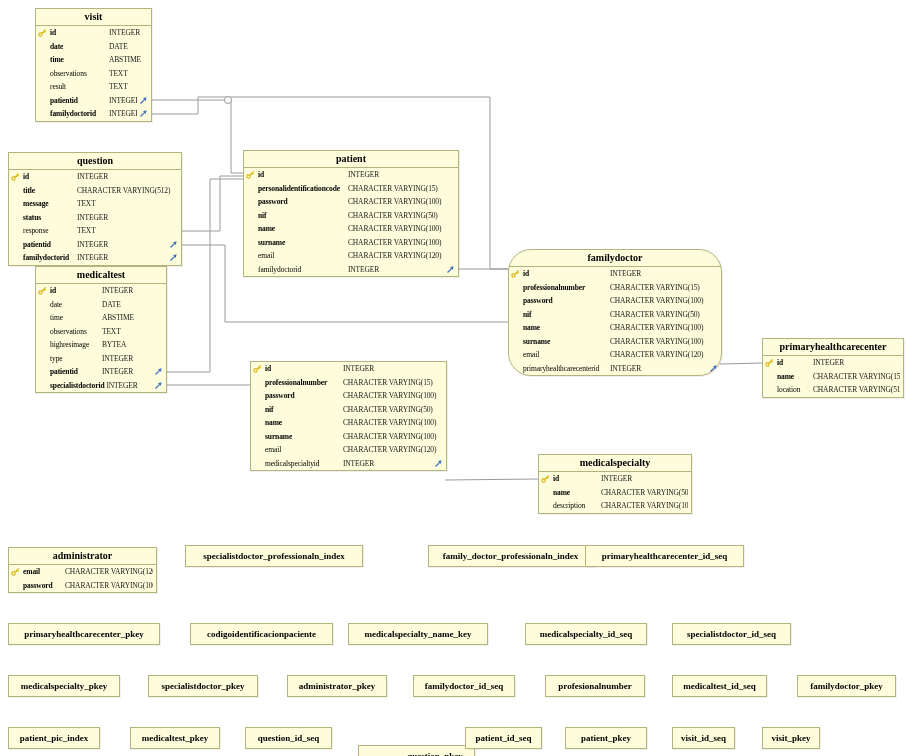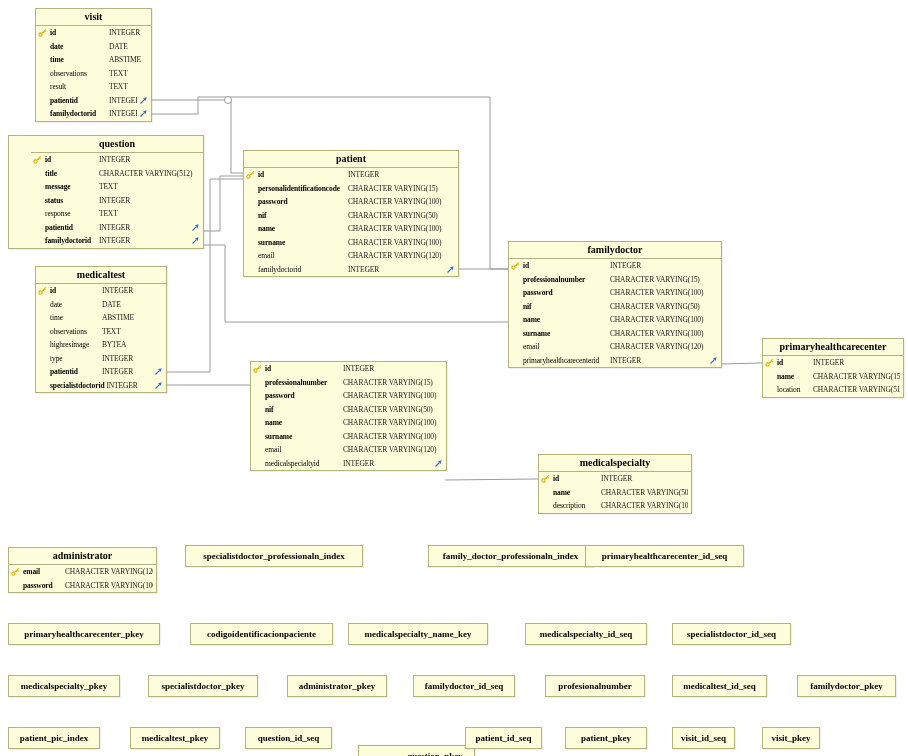--- a/index.html
+++ b/index.html
@@ -96,21 +96,21 @@
           <span class="col-name bold" style="min-width: 57px;">familydoctorid</span>
           <span class="col-type">INTEGER</span>
           <span class="fk-cell">
             <svg viewBox="0 0 12 12" width="9" height="9">
               <path d="M2 10 L7.6 4.4" stroke="var(--fk-icon)" stroke-width="1.6" fill="none"></path>
               <path d="M10.2 1.8 L5.4 3.1 L8.9 6.6 Z" fill="var(--fk-icon)"></path>
             </svg>
           </span>
         </div>
       </div>
-      <div class="entity" style="left: 8px; top: 135px; width: 172px; padding-left: 22px;">
+      <div class="entity" style="left: 8px; top: 152px; width: 172px;">
         <div class="entity-title">question</div>
         <div class="col-row">
           <span class="icon-cell">
             <svg viewBox="0 0 12 12" width="9" height="9">
               <circle cx="3.3" cy="8.7" r="2.2" fill="none" stroke="var(--key-icon)" stroke-width="1.4"></circle>
               <path d="M5 7 L10.2 1.8 M8.4 3.6 L10.2 5.4 M6.9 5.1 L8.4 6.6" fill="none" stroke="var(--key-icon)" stroke-width="1.4"></path>
             </svg>
           </span>
           <span class="col-name bold" style="min-width: 52px;">id</span>
           <span class="col-type">INTEGER</span>
@@ -265,21 +265,21 @@
           <span class="col-name bold" style="min-width: 50px;">specialistdoctorid</span>
           <span class="col-type">INTEGER</span>
           <span class="fk-cell">
             <svg viewBox="0 0 12 12" width="9" height="9">
               <path d="M2 10 L7.6 4.4" stroke="var(--fk-icon)" stroke-width="1.6" fill="none"></path>
               <path d="M10.2 1.8 L5.4 3.1 L8.9 6.6 Z" fill="var(--fk-icon)"></path>
             </svg>
           </span>
         </div>
       </div>
-      <div class="entity" style="left: 508px; top: 241px; width: 212px;">
+      <div class="entity" style="left: 508px; top: 249px; width: 212px; border-radius: 23px;">
         <div class="entity-title">familydoctor</div>
         <div class="col-row">
           <span class="icon-cell">
             <svg viewBox="0 0 12 12" width="9" height="9">
               <circle cx="3.3" cy="8.7" r="2.2" fill="none" stroke="var(--key-icon)" stroke-width="1.4"></circle>
               <path d="M5 7 L10.2 1.8 M8.4 3.6 L10.2 5.4 M6.9 5.1 L8.4 6.6" fill="none" stroke="var(--key-icon)" stroke-width="1.4"></path>
             </svg>
           </span>
           <span class="col-name bold" style="min-width: 85px;">id</span>
           <span class="col-type">INTEGER</span>

